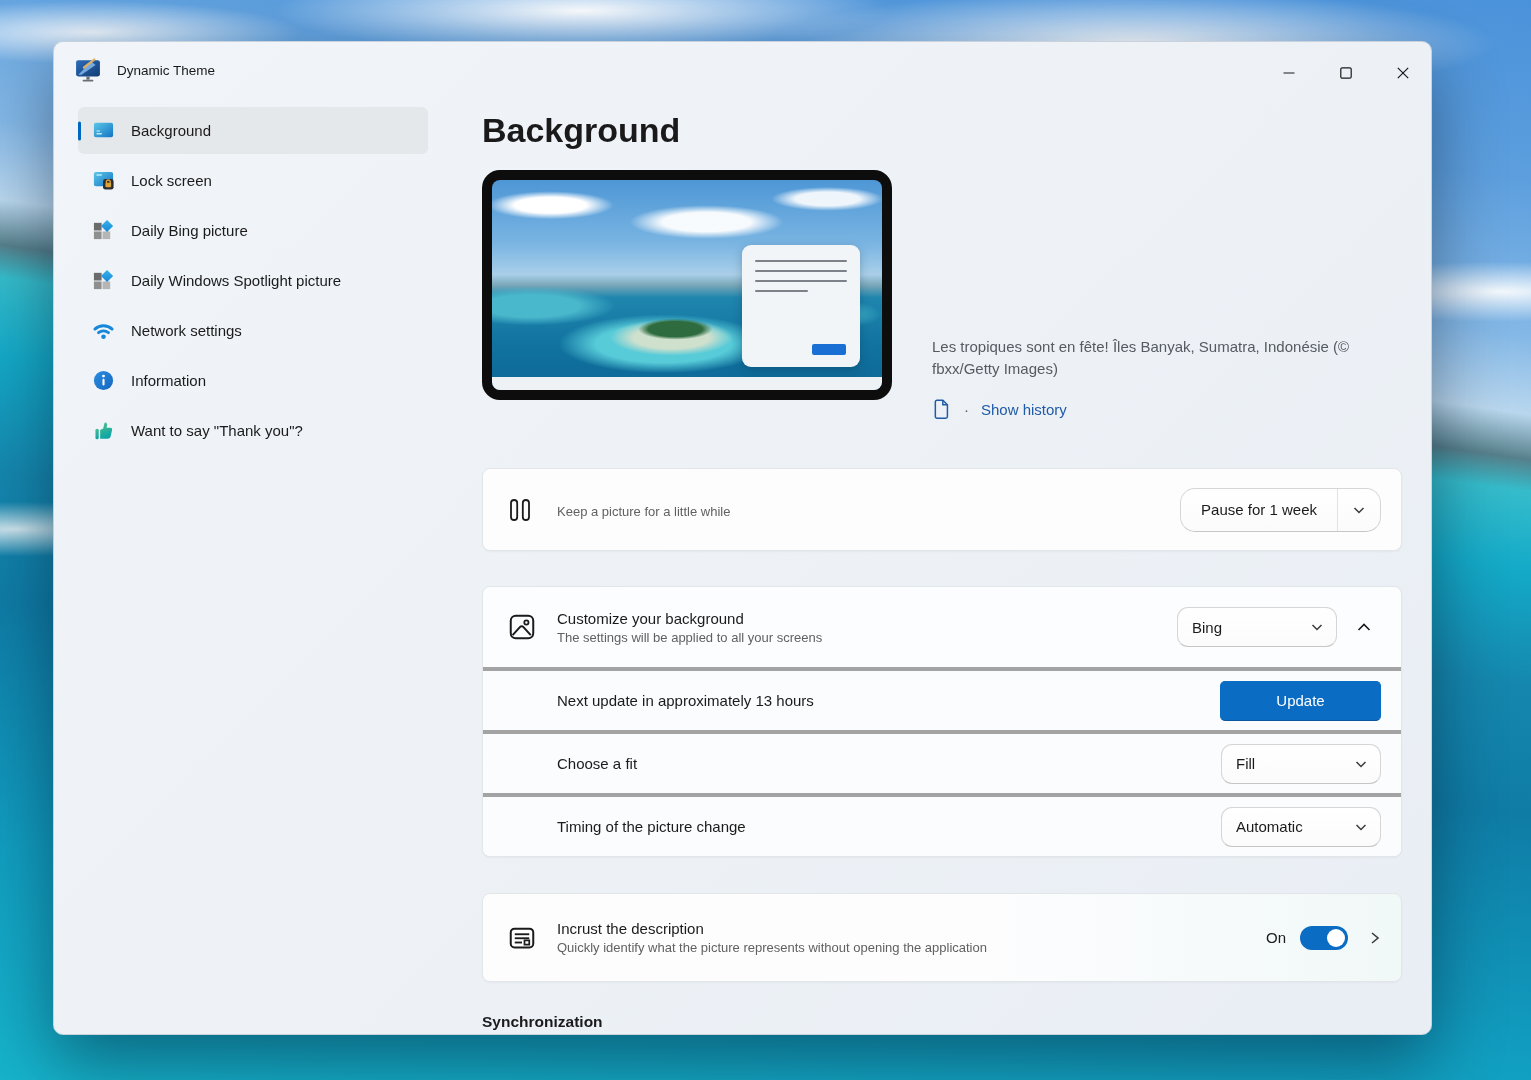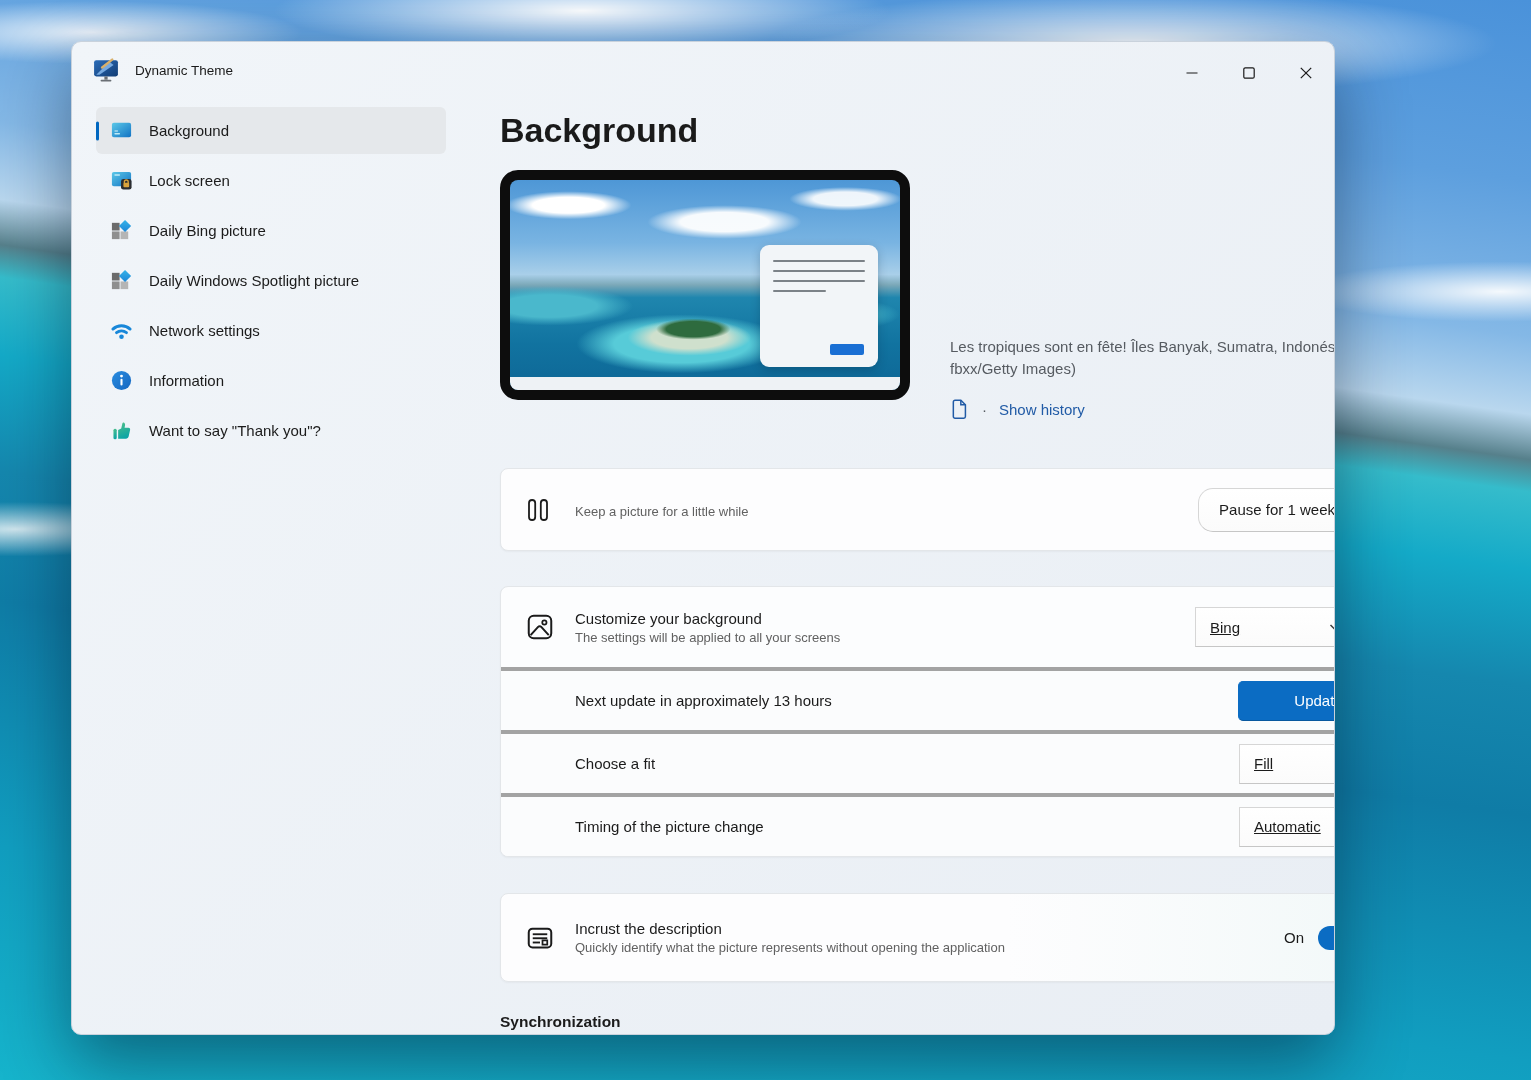--- a/index.html
+++ b/index.html
@@ -14,21 +14,21 @@
       radial-gradient(ellipse 300px 45px at 6% 3%, rgba(255,255,255,.85), rgba(255,255,255,0) 70%),
       radial-gradient(ellipse 280px 42px at 98% 27%, rgba(255,255,255,.92), rgba(255,255,255,0) 72%),
       radial-gradient(ellipse 240px 38px at 1% 49%, rgba(255,255,255,.8), rgba(255,255,255,0) 72%),
       linear-gradient(188deg,
         #4a92da 0%, #5d9fde 14%, #84b8e6 26%, #b9d7ee 32%,
         #56808b 35.5%, #35bccb 38%, #14aac8 44%, #1587ae 53%,
         #0f7ca6 63%, #119ec0 82%, #16b4cc 100%);
   }
 
   
-  .window { position:absolute; left:71px; top:41px; width:1264px; height:994px;
+  .window { position:absolute; left:53px; top:41px; width:1379px; height:994px;
     background:linear-gradient(135deg,#f1f5f9,#e9eef4);
     border:1px solid #c9d2dc; border-radius:10px; overflow:hidden;
     box-shadow:0 28px 70px rgba(0,15,35,.45); }
 
   .titlebar { height:62px; display:flex; align-items:flex-start; padding:10px 0 0 21px; }
   .titlebar .appicon { width:26px; height:26px; margin-top:6px; }
   .titlebar .title { margin-left:16px; margin-top:11px; font-size:13.5px; color:#1a1a1a; }
   .win-controls { margin-left:auto; display:flex; height:42px; }
   .win-btn { width:57px; height:42px; display:flex; align-items:center; justify-content:center;
     background:transparent; border:none; cursor:default; }
@@ -100,22 +100,22 @@
 
   .group { margin-top:35px; border:1px solid #e3e6e9; border-radius:8px; background:#fcfdfe;
     box-shadow:0 1px 2px rgba(0,0,0,.04); overflow:hidden; }
   .group-header { height:80px; display:flex; align-items:center; padding:0 20px 0 24px; }
   .group-row { height:63px; display:flex; align-items:center; padding:0 20px 0 74px;
     border-top:4px solid #a3a3a3; background:#fbfcfd; }
   .group-row .row-label { flex:1; font-size:15px; color:#1b1b1b; }
 
   .dropdown { width:160px; height:40px; display:flex; align-items:center; justify-content:space-between;
     padding:0 12px 0 14px; background:linear-gradient(#ffffff,#fbfbfb); border:1px solid #d6d6d6;
-    border-bottom-color:#c6c6c6; border-radius:0; font-size:15px; color:#1b1b1b;
-    font-family:"Liberation Sans", sans-serif; cursor:pointer;text-decoration:underline; }
+    border-bottom-color:#c6c6c6; border-radius:11px; font-size:15px; color:#1b1b1b;
+    font-family:"Liberation Sans", sans-serif; cursor:pointer; }
   .expander { width:34px; height:34px; margin-left:10px; display:flex; align-items:center;
     justify-content:center; background:none; border:none; cursor:pointer; }
 
   .primary-btn { width:161px; height:40px; background:#0b6cc3; color:#fff; font-size:15px;
     border:1px solid #0b6cc3; border-bottom-color:#09589f; border-radius:5px;
     font-family:"Liberation Sans", sans-serif; cursor:pointer; }
 
   .incrust-card { margin-top:36px; height:89px;
     background:linear-gradient(90deg,#fdfdfe 55%,#f1f8f8 100%); }
   .toggle-label { font-size:15px; color:#1b1b1b; margin-right:14px; }

